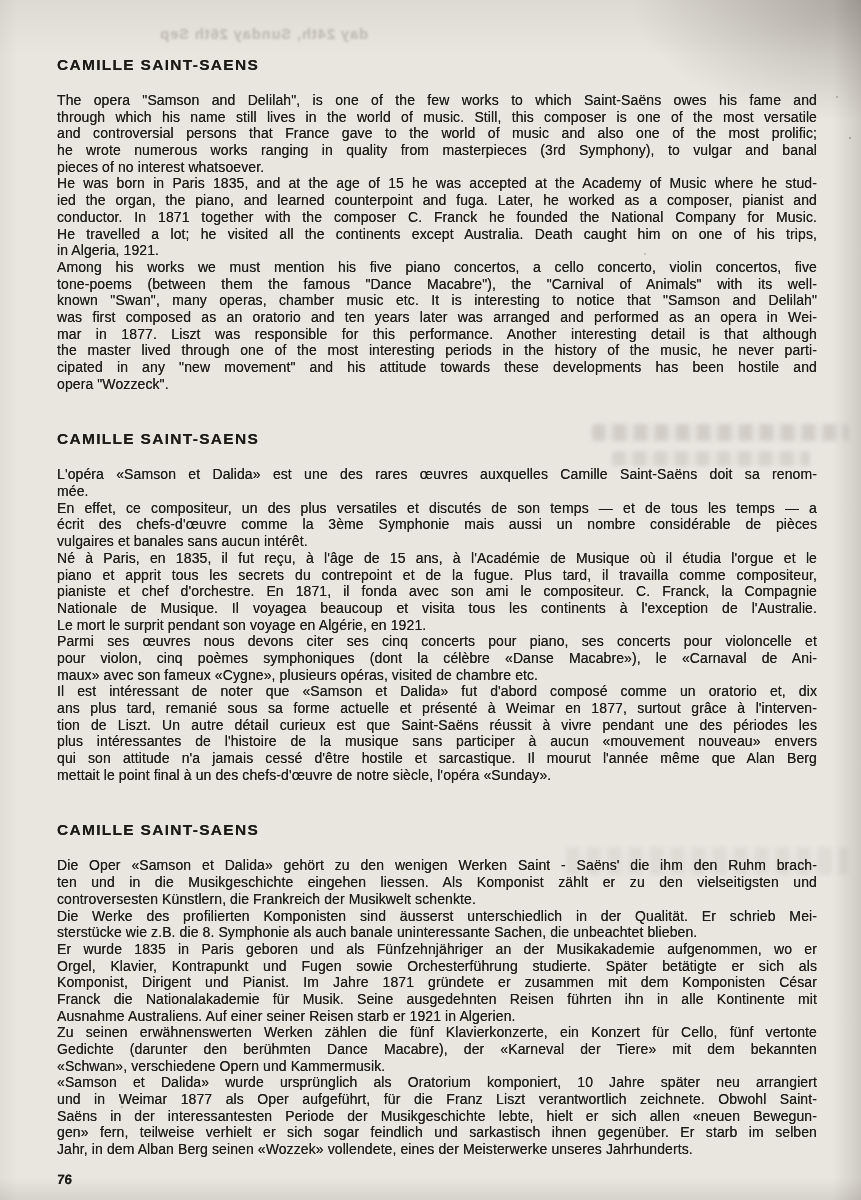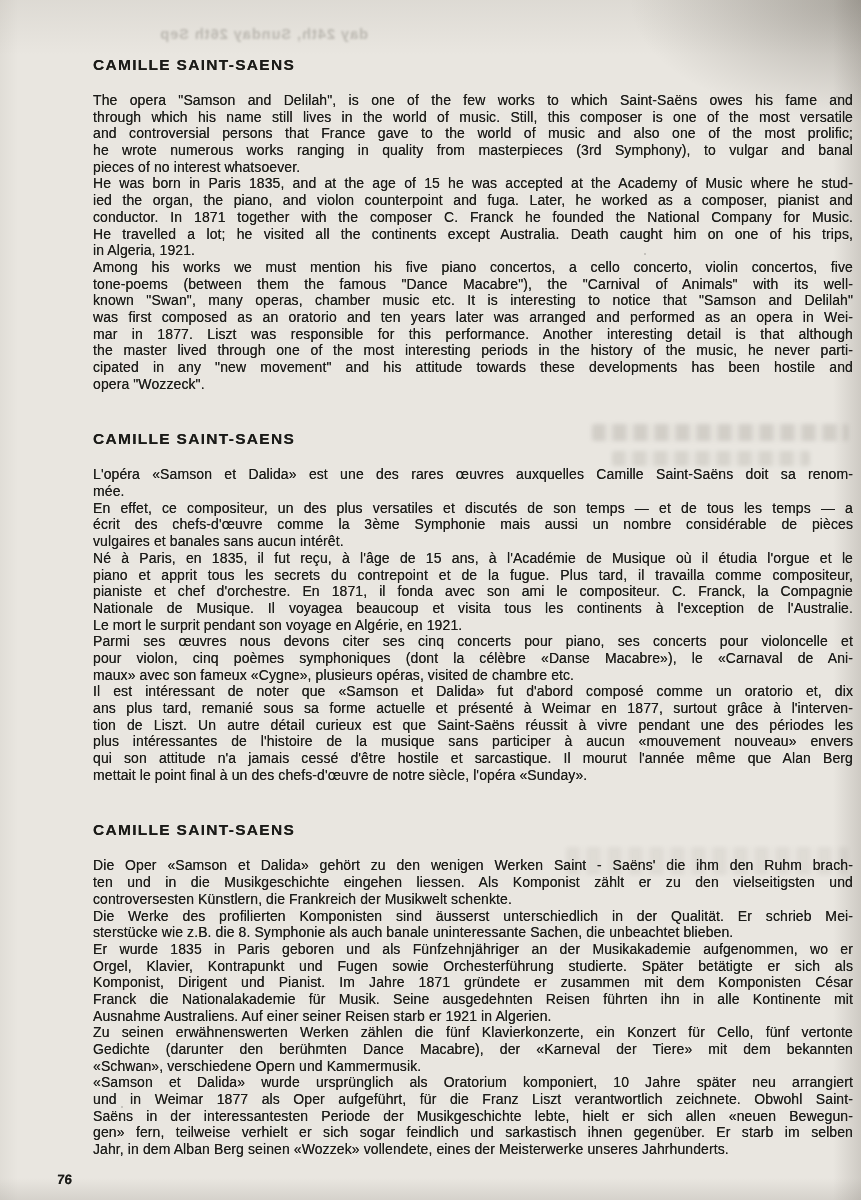--- a/index.html
+++ b/index.html
@@ -47,21 +47,21 @@
   .speck{
     position:absolute;left:0;top:0;width:2px;height:2px;border-radius:50%;
     background:transparent;
     box-shadow:
       849px 137px 0 0 rgba(70,68,62,0.45),
       644px 253px 0 0 rgba(70,68,62,0.30),
       121px 1106px 0 0 rgba(70,68,62,0.30),
       836px  96px 0 0 rgba(70,68,62,0.35);
   }
   .content{
-    position:absolute;left:57px;top:57px;width:760px;margin-left:36px;
+    position:absolute;left:57px;top:57px;width:760px;
   }
   .section + .section{margin-top:39px;}
   .heading{
     margin:0 0 19px 0;
     font-size:15.5px;line-height:16px;
     font-weight:bold;letter-spacing:1.3px;
     text-shadow:0 0 0.5px rgba(27,27,24,0.85);
   }
   .line{
     font-size:14px;line-height:16.7px;height:16.7px;
@@ -90,21 +90,21 @@
 
   <div class="content" id="sections-root">
       <section class="section">
         <h2 class="heading">CAMILLE SAINT-SAENS</h2>
         <div class="line">The opera "Samson and Delilah", is one of the few works to which Saint-Saëns owes his fame and</div>
         <div class="line">through which his name still lives in the world of music. Still, this composer is one of the most versatile</div>
         <div class="line">and controversial persons that France gave to the world of music and also one of the most prolific;</div>
         <div class="line">he wrote numerous works ranging in quality from masterpieces (3rd Symphony), to vulgar and banal</div>
         <div class="line para-end">pieces of no interest whatsoever.</div>
         <div class="line">He was born in Paris 1835, and at the age of 15 he was accepted at the Academy of Music where he stud-</div>
-        <div class="line">ied the organ, the piano, and violon counterpoint and fuga. Later, he worked as a composer, pianist and</div>
+        <div class="line">ied the organ, the piano, and learned counterpoint and fuga. Later, he worked as a composer, pianist and</div>
         <div class="line">conductor. In 1871 together with the composer C. Franck he founded the National Company for Music.</div>
         <div class="line">He travelled a lot; he visited all the continents except Australia. Death caught him on one of his trips,</div>
         <div class="line para-end">in Algeria, 1921.</div>
         <div class="line">Among his works we must mention his five piano concertos, a cello concerto, violin concertos, five</div>
         <div class="line">tone-poems (between them the famous "Dance Macabre"), the "Carnival of Animals" with its well-</div>
         <div class="line">known "Swan", many operas, chamber music etc. It is interesting to notice that "Samson and Delilah"</div>
         <div class="line">was first composed as an oratorio and ten years later was arranged and performed as an opera in Wei-</div>
         <div class="line">mar in 1877. Liszt was responsible for this performance. Another interesting detail is that although</div>
         <div class="line">the master lived through one of the most interesting periods in the history of the music, he never parti-</div>
         <div class="line">cipated in any "new movement" and his attitude towards these developments has been hostile and</div>

